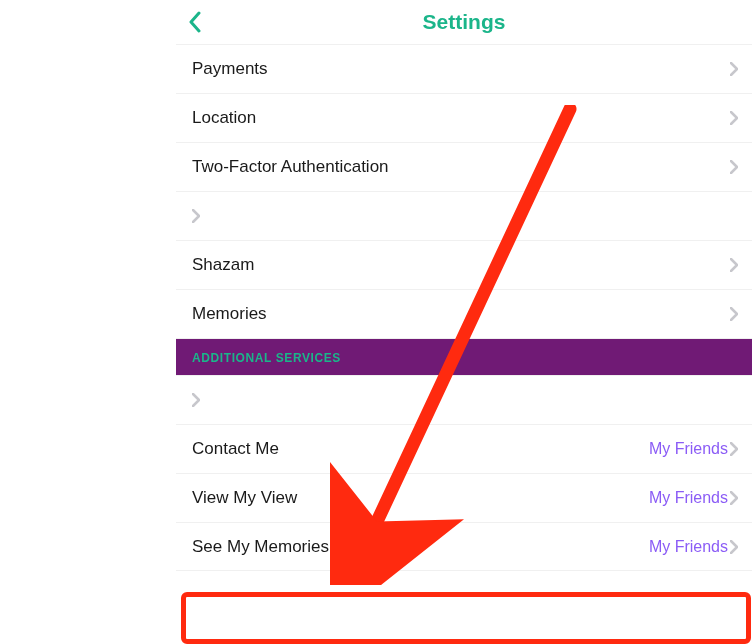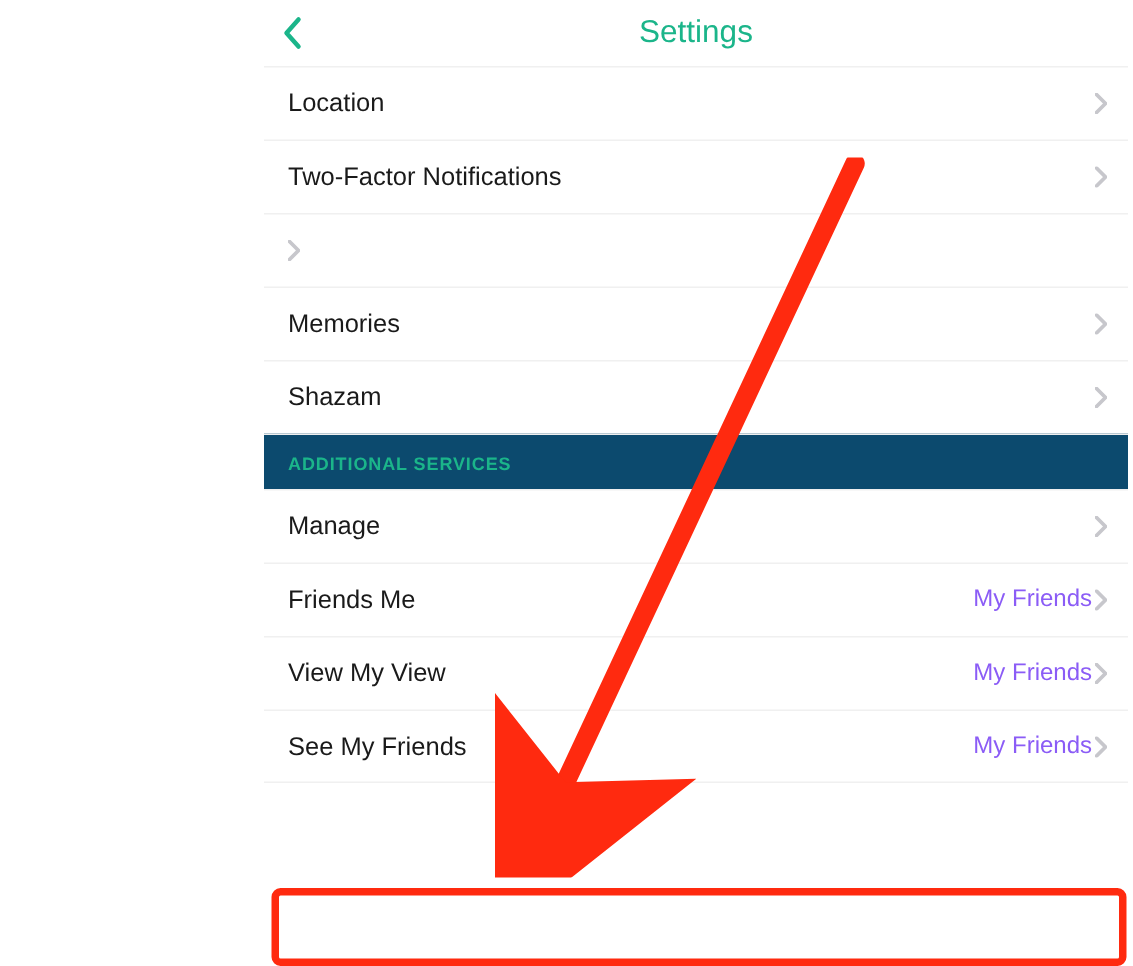--- a/index.html
+++ b/index.html
@@ -42,21 +42,21 @@
     stroke: #1bb58a;
     stroke-width: 3;
     fill: none;
     stroke-linecap: round;
     stroke-linejoin: round;
   }
   .header-title {
     flex: 1;
     text-align: center;
     font-size: 21px;
-    font-weight: 400;
+    font-weight: 700;
     color: #1bb58a;
   }
   .list-item {
     display: flex;
     align-items: center;
     height: 49px;
     padding: 0 14px 0 16px;
     border-top: 1px solid #f0f0f0;
     cursor: pointer;
     background: #fff;
@@ -78,21 +78,21 @@
   .chevron-right {
     width: 8px;
     height: 14px;
     stroke: #c7c7cc;
     stroke-width: 2.5;
     fill: none;
     stroke-linecap: round;
     stroke-linejoin: round;
   }
   .section-header {
-    background: #0c4a6e;
+    background: #701a75;
     padding: 12px 16px 10px 16px;
     font-size: 12px;
     font-weight: 700;
     letter-spacing: 0.6px;
     color: #1bb58a;
     border-top: 1px solid #efefef;
   }
   .highlight-box {
     position: absolute;
     border: 5px solid #ff2a0f;
@@ -112,71 +112,76 @@
   <div class="header">
     <div class="back-button">
       <svg class="back-chevron" viewBox="0 0 14 22">
         <polyline points="11,2 3,11 11,20"></polyline>
       </svg>
     </div>
     <div class="header-title">Settings</div>
   </div>
   <div class="list" id="settings-list">
       <div class="list-item">
+        <span class="list-item-label">Payments</span>
+        <svg class="chevron-right" viewBox="0 0 8 14">
+          <polyline points="1,1 7,7 1,13"></polyline>
+        </svg>
+      </div>
+      <div class="list-item">
         <span class="list-item-label">Location</span>
         <svg class="chevron-right" viewBox="0 0 8 14">
           <polyline points="1,1 7,7 1,13"></polyline>
         </svg>
       </div>
       <div class="list-item">
-        <span class="list-item-label">Two-Factor Notifications</span>
+        <span class="list-item-label">Two-Factor Authentication</span>
         <svg class="chevron-right" viewBox="0 0 8 14">
           <polyline points="1,1 7,7 1,13"></polyline>
         </svg>
       </div>
       <div class="list-item">
         <svg class="chevron-right" viewBox="0 0 8 14">
           <polyline points="1,1 7,7 1,13"></polyline>
         </svg>
       </div>
       <div class="list-item">
-        <span class="list-item-label">Memories</span>
+        <span class="list-item-label">Shazam</span>
         <svg class="chevron-right" viewBox="0 0 8 14">
           <polyline points="1,1 7,7 1,13"></polyline>
         </svg>
       </div>
       <div class="list-item">
-        <span class="list-item-label">Shazam</span>
+        <span class="list-item-label">Memories</span>
         <svg class="chevron-right" viewBox="0 0 8 14">
           <polyline points="1,1 7,7 1,13"></polyline>
         </svg>
       </div>
       <div class="section-header">ADDITIONAL SERVICES</div>
       <div class="list-item">
-        <span class="list-item-label">Manage</span>
         <svg class="chevron-right" viewBox="0 0 8 14">
           <polyline points="1,1 7,7 1,13"></polyline>
         </svg>
       </div>
       <div class="list-item">
-        <span class="list-item-label">Friends Me</span>
+        <span class="list-item-label">Contact Me</span>
         <span class="list-item-value">My Friends</span>
         <svg class="chevron-right" viewBox="0 0 8 14">
           <polyline points="1,1 7,7 1,13"></polyline>
         </svg>
       </div>
       <div class="list-item">
         <span class="list-item-label">View My View</span>
         <span class="list-item-value">My Friends</span>
         <svg class="chevron-right" viewBox="0 0 8 14">
           <polyline points="1,1 7,7 1,13"></polyline>
         </svg>
       </div>
       <div class="list-item">
-        <span class="list-item-label">See My Friends</span>
+        <span class="list-item-label">See My Memories</span>
         <span class="list-item-value">My Friends</span>
         <svg class="chevron-right" viewBox="0 0 8 14">
           <polyline points="1,1 7,7 1,13"></polyline>
         </svg>
       </div>
     </div>
 </div>
 
 <div class="highlight-box" style="left:181px; top:592px; width:570px; height:52px;"></div>
 

